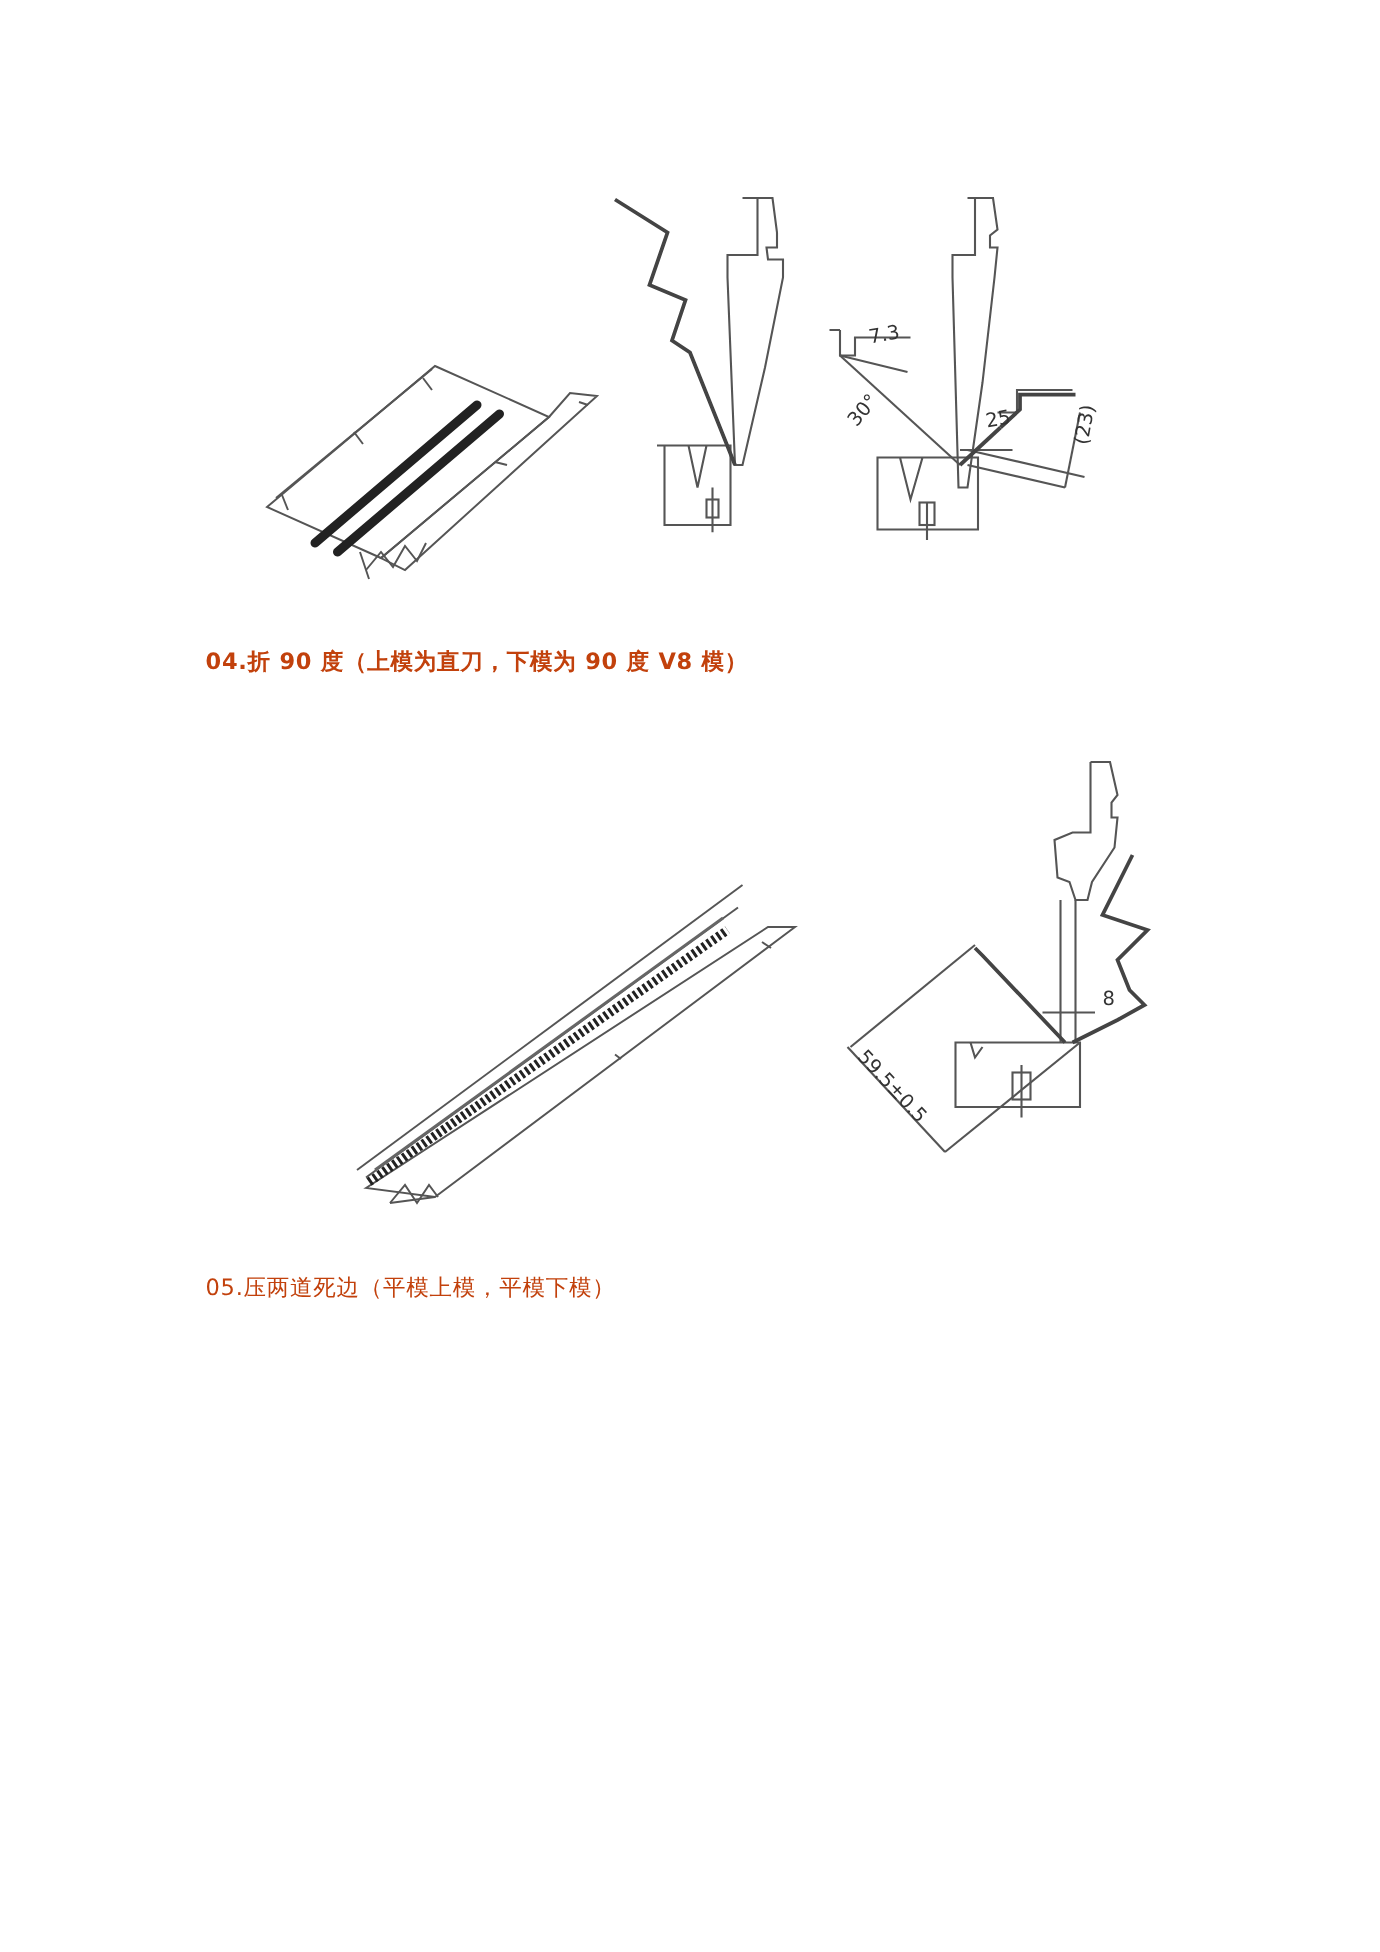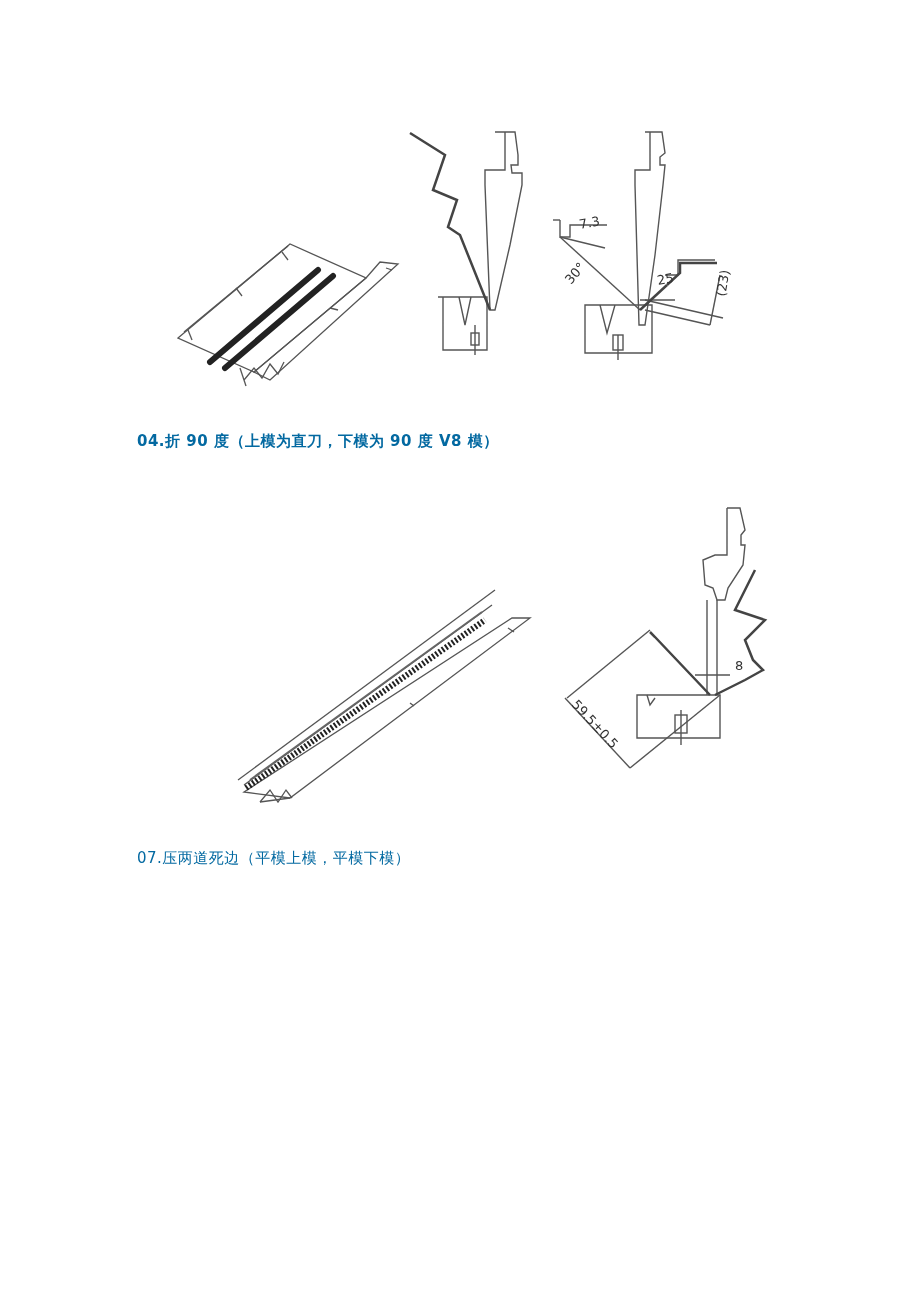--- a/index.html
+++ b/index.html
@@ -1,18 +1,18 @@
 <!DOCTYPE html>
 <html><head>
 <meta charset="utf-8">
 <style>
   html, body { margin: 0; padding: 0; background: #ffffff; }
   body { width: 920px; height: 1301px; position: relative; overflow: hidden; font-family: "DejaVu Sans", "Liberation Sans", sans-serif; color: #111; }
   .fig { position: absolute; }
-  .caption { position: absolute; font-size: 15px; letter-spacing: 0.5px; color: #0369a1; white-space: nowrap; }
+  .caption { position: absolute; font-size: 15px; letter-spacing: 0.5px; color: #c2410c; white-space: nowrap; }
   .caption.bold { font-weight: bold; }
   .dim-text { font-family: "DejaVu Sans", sans-serif; font-size: 13px; fill: #333; }
 </style>
 </head>
 <body>
 
 <div class="fig" style="left:170px; top:230px; width:240px; height:170px;">
   <svg width="240" height="170" viewBox="0 0 240 170">
     <g fill="none" stroke="#555" stroke-width="1.3">
       <polygon points="8,108 120,14 196,48 84,142"></polygon>
@@ -104,13 +104,13 @@
       <line x1="10" y1="198" x2="75" y2="268"></line>
       <line x1="140" y1="175" x2="175" y2="175"></line>
     </g>
     <polyline points="95,132 100,137 155,195" fill="none" stroke="#444" stroke-width="2.5"></polyline>
     <polyline points="160,195 190,180 208,170 198,160 190,140 210,120 180,110 195,80 200,70" fill="none" stroke="#444" stroke-width="2.5"></polyline>
     <text class="dim-text" x="180" y="170">8</text>
     <text class="dim-text" x="16" y="205" transform="rotate(47 16 205)">59.5±0.5</text>
   </svg>
 </div>
 
-<div class="caption" style="left:137px; top:849px;">07.压两道死边（平模上模，平模下模）</div>
+<div class="caption" style="left:137px; top:849px;">05.压两道死边（平模上模，平模下模）</div>
 
 </body></html>

